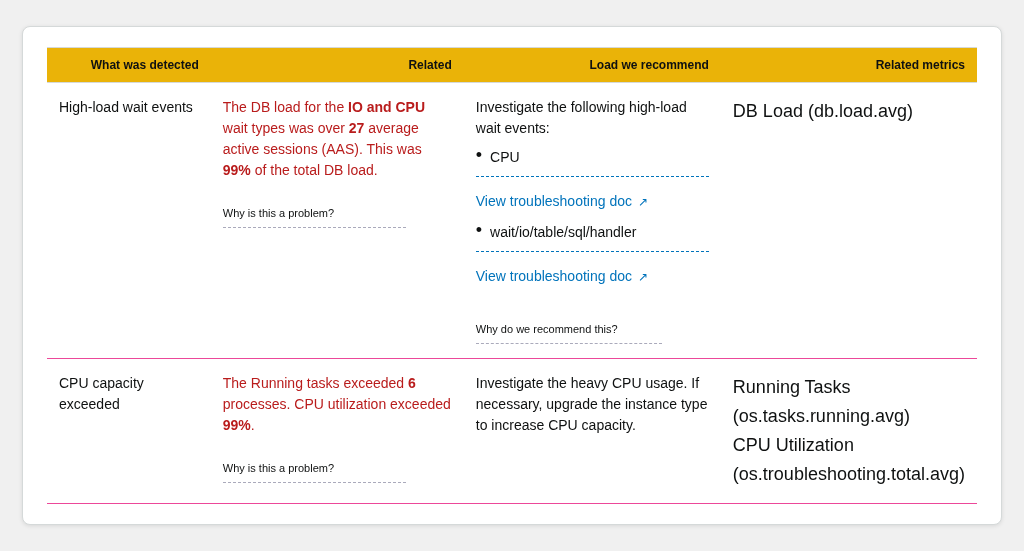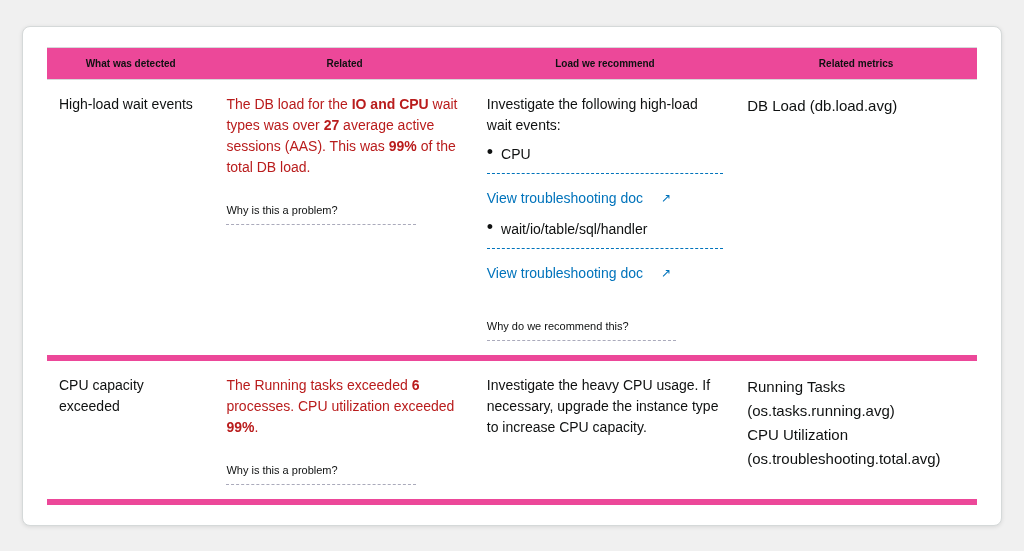--- a/index.html
+++ b/index.html
@@ -64,56 +64,56 @@
     }
     .table {
       width: 100%;
       border-collapse: collapse;
     }
     .table thead tr {
       border-top: 1px solid #d5d9d9;
       border-bottom: 1px solid #d5d9d9;
     }
     .table th {
-      text-align: center;
+      text-align: right;
       padding: 10px 12px;
       font-weight: 700;
-      font-size: 10px;
-      color: #0f1111;
-      background: #ec4899;
+      font-size: 12px;
+      color: #0f1111;
+      background: #eab308;
     }
     .table td {
       padding: 14px 12px;
       vertical-align: top;
       color: #0f1111;
       font-size: 14px;
       line-height: 1.5;
     }
     .table tbody tr {
-      border-bottom: 6px solid #ec4899;
+      border-bottom: 1px solid #ec4899;
     }
     .col-detected { width: 18%; }
     .col-analysis { width: 28%; }
     .col-recommend { width: 28%; }
     .col-metrics { width: 26%; }
     .detected-label {
       font-weight: 400;
       color: #0f1111;
     }
     .analysis-text {
       color: #b91c1c;
     }
     .bold { font-weight: 700; }
     .link-blue {
       color: #0073bb;
       text-decoration: none;
       cursor: pointer;
       display: inline-flex;
       align-items: center;
-      gap: 16px;
+      gap: 4px;
     }
     .dashed-underline {
       border-bottom: 1px dashed #0073bb;
       display: inline-block;
       width: 100%;
       margin-top: 2px;
       margin-bottom: 8px;
     }
     .why-link {
       display: inline-block;
@@ -144,21 +144,21 @@
     .item-bold {
       font-weight: 400;
     }
     .ext-icon {
       font-size: 12px;
       display: inline-block;
       margin-left: 2px;
     }
     .metrics-text {
       color: #0f1111;
-      font-size: 15px;
+      font-size: 18px;
       line-height: 1.6;
     }
   </style>
 </head>
 <body>
 
 <div class="card">
 
   <table class="table">
     <thead>

